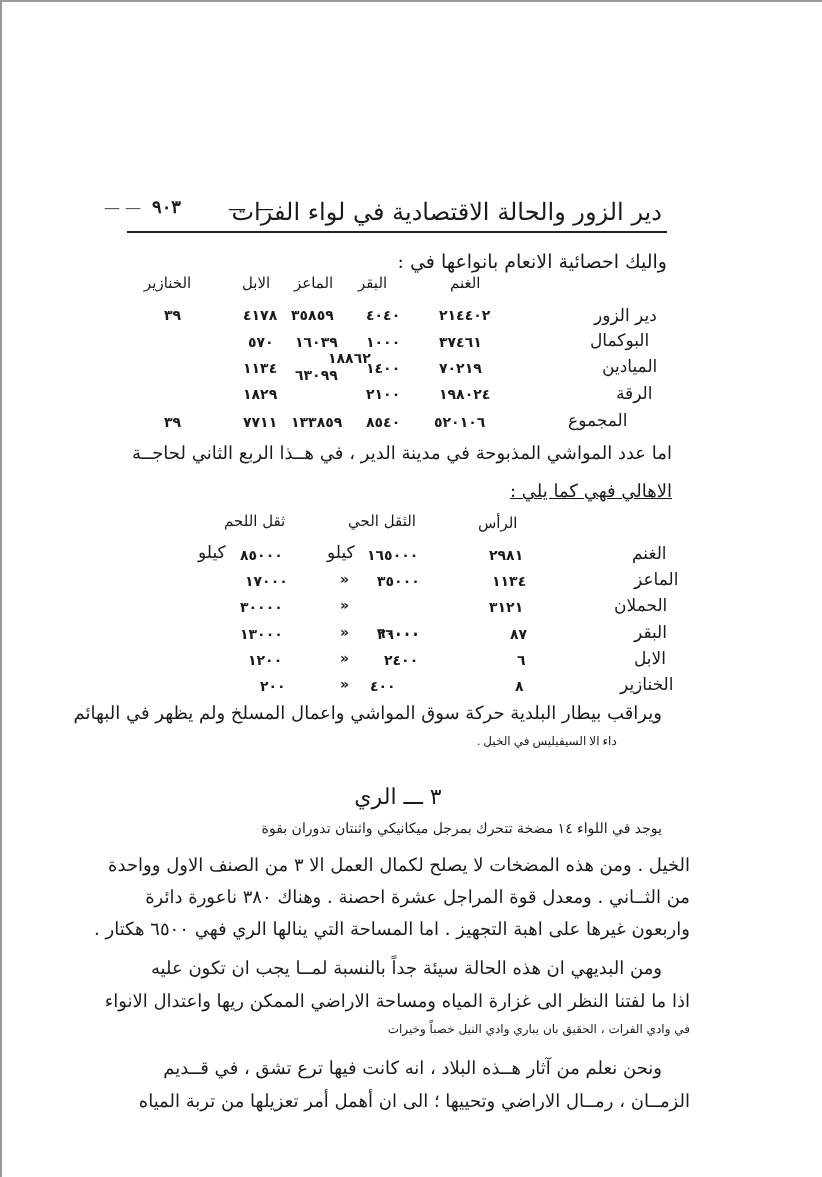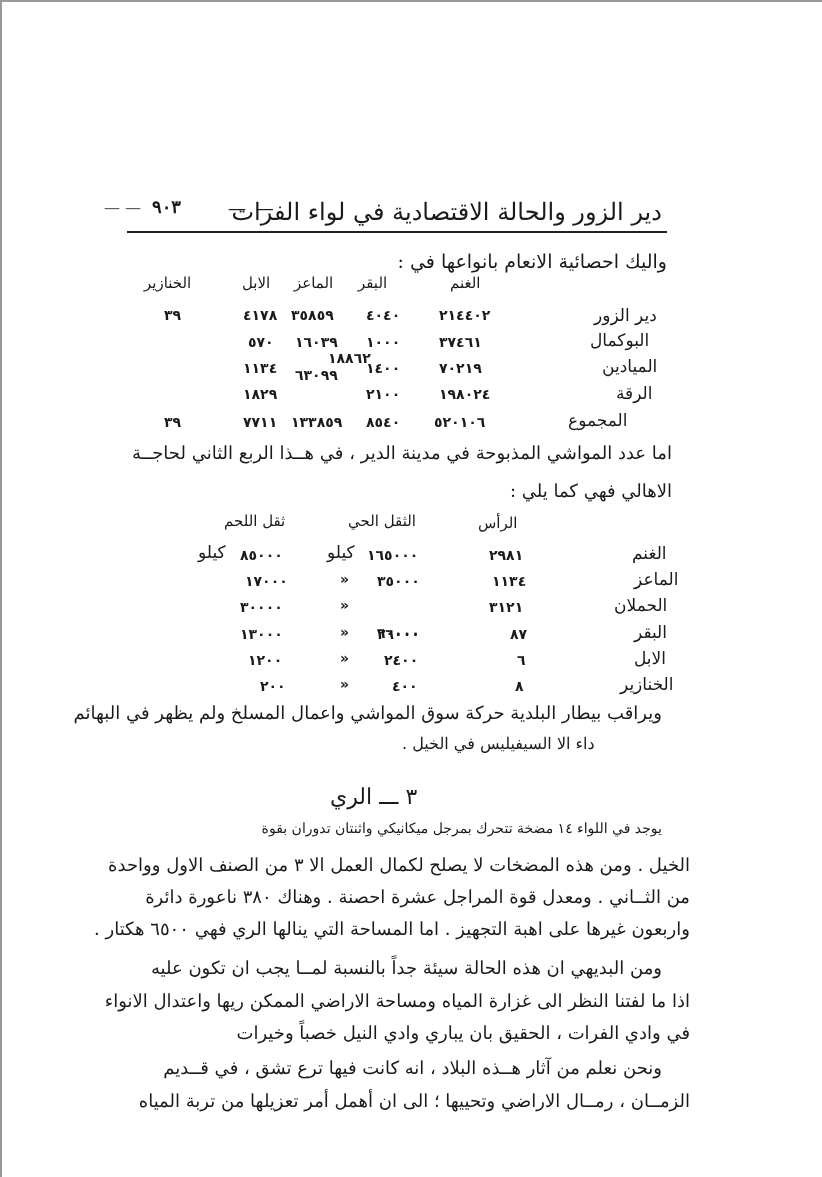--- a/index.html
+++ b/index.html
@@ -15,21 +15,21 @@
   .page-num { left: 150px; top: 194px; font-size: 18px; font-weight: bold; }
   .page-dash-left { left: 102px; top: 196px; font-size: 16px; color: #555; }
   .header-rule { left: 125px; top: 229px; width: 540px; height: 2px; background: #222; }
 
   .para { font-size: 18px; line-height: 32px; text-align: justify; text-align-last: right; }
   .num { font-family: "DejaVu Sans", "Liberation Sans", sans-serif; font-weight: bold; font-size: 14px; }
   .label { font-size: 17px; }
   .hdr { font-size: 15px; }
 
   .cell { position: absolute; white-space: nowrap; }
-  .section-title { left: 328px; top: 782px; width: 160px; text-align: left; font-size: 22px; }
+  .section-title { left: 316px; top: 782px; width: 160px; text-align: center; font-size: 22px; }
 </style>
 </head>
 <body>
 
 <div class="abs page-dash-left">— —</div>
 <div class="abs page-num rtl">٩٠٣</div>
 <div class="abs header-dashes">— —</div>
 <div class="abs header-title rtl">دير الزور والحالة الاقتصادية في لواء الفرات</div>
 <div class="abs header-rule"></div>
 
@@ -80,21 +80,21 @@
     <span class="cell label rtl" style="left:566px; top:408px;">المجموع</span>
     <span class="cell num" style="left:432px; top:412px;">٥٢٠١٠٦</span>
     <span class="cell num" style="left:364px; top:412px;">٨٥٤٠</span>
     <span class="cell num" style="left:289px; top:412px;">١٣٣٨٥٩</span>
     <span class="cell num" style="left:241px; top:412px;">٧٧١١</span>
     <span class="cell num" style="left:162px; top:412px;">٣٩</span>
   </div>
 </div>
 
 <div class="abs rtl" style="left:130px; top:440px; width:540px; font-size:18px; text-align:justify; text-align-last:justify; white-space:nowrap;">اما عدد المواشي المذبوحة في مدينة الدير ، في هــذا الربع الثاني لحاجــة</div>
-<div class="abs rtl" style="left:420px; top:478px; width:250px; font-size:18px; text-align:right;">الاهالي فهي كما يلي :</div>
+<div class="abs rtl" style="left:420px; top:478px; width:250px; font-size:18px; text-align:right;text-decoration:underline;">الاهالي فهي كما يلي :</div>
 
 <div>
   <span class="cell hdr" style="left:476px; top:512px;text-align:center;">الرأس</span>
   <span class="cell hdr" style="left:346px; top:510px;">الثقل الحي</span>
   <span class="cell hdr" style="left:222px; top:510px;">ثقل اللحم</span>
 
   <div>
     <span class="cell label rtl" style="left:630px; top:541px;">الغنم</span>
     <span class="cell num" style="left:487px; top:545px;">٢٩٨١</span>
     <span class="cell num" style="left:365px; top:545px;">١٦٥٠٠٠</span>
@@ -126,32 +126,32 @@
   <div>
     <span class="cell label rtl" style="left:632px; top:646px;">الابل</span>
     <span class="cell num" style="left:515px; top:650px;">٦</span>
     <span class="cell num" style="left:382px; top:650px;">٢٤٠٠</span>
     <span class="cell num" style="left:338px; top:648px;">»</span>
     <span class="cell num" style="left:246px; top:650px;">١٢٠٠</span>
   </div>
   <div>
     <span class="cell label rtl" style="left:618px; top:672px;">الخنازير</span>
     <span class="cell num" style="left:513px; top:676px;">٨</span>
-    <span class="cell num" style="left:390px; top:676px;">٤٠٠</span>
+    <span class="cell num" style="left:368px; top:676px;">٤٠٠</span>
     <span class="cell num" style="left:338px; top:674px;">»</span>
     <span class="cell num" style="left:258px; top:676px;">٢٠٠</span>
   </div>
 </div>
 
 <div class="abs rtl" style="left:130px; top:700px; width:530px; font-size:18px; text-align:right; white-space:nowrap;">ويراقب بيطار البلدية حركة سوق المواشي واعمال المسلخ ولم يظهر في البهائم</div>
-<div class="abs rtl" style="left:400px; top:732px; width:290px; font-size:16px; text-align:left;">داء الا السيفيليس في الخيل .</div>
+<div class="abs rtl" style="left:400px; top:732px; width:290px; font-size:12px; text-align:center;font-family:Liberation Serif, serif;">داء الا السيفيليس في الخيل .</div>
 
 <div class="abs section-title rtl">٣ ـــ الري</div>
 
 <div class="abs rtl" style="left:128px; top:818px; width:532px; font-size:14px; text-align:right; white-space:nowrap;">يوجد في اللواء ١٤ مضخة تتحرك بمرجل ميكانيكي واثنتان تدوران بقوة</div>
 <div class="abs rtl" style="left:128px; top:852px; width:560px; font-size:18px; text-align:right; white-space:nowrap;">الخيل . ومن هذه المضخات لا يصلح لكمال العمل الا ٣ من الصنف الاول وواحدة</div>
 <div class="abs rtl" style="left:128px; top:884px; width:560px; font-size:18px; text-align:right; white-space:nowrap;">من الثــاني . ومعدل قوة المراجل عشرة احصنة . وهناك ٣٨٠ ناعورة دائرة</div>
 <div class="abs rtl" style="left:128px; top:916px; width:560px; font-size:18px; text-align:right; white-space:nowrap;">واربعون غيرها على اهبة التجهيز . اما المساحة التي ينالها الري فهي ٦٥٠٠ هكتار .</div>
 <div class="abs rtl" style="left:128px; top:955px; width:532px; font-size:18px; text-align:right; white-space:nowrap;">ومن البديهي ان هذه الحالة سيئة جداً بالنسبة لمــا يجب ان تكون عليه</div>
 <div class="abs rtl" style="left:128px; top:988px; width:560px; font-size:18px; text-align:right; white-space:nowrap;">اذا ما لفتنا النظر الى غزارة المياه ومساحة الاراضي الممكن ريها واعتدال الانواء</div>
-<div class="abs rtl" style="left:330px; top:1020px; width:358px; font-size:18px; text-align:right; white-space:nowrap;">في وادي الفرات ، الحقيق بان يباري وادي النيل خصباً وخيرات</div>
+<div class="abs rtl" style="left:330px; top:1020px; width:358px; font-size:12px; text-align:right; white-space:nowrap;">في وادي الفرات ، الحقيق بان يباري وادي النيل خصباً وخيرات</div>
 <div class="abs rtl" style="left:128px; top:1055px; width:532px; font-size:18px; text-align:right; white-space:nowrap;">ونحن نعلم من آثار هــذه البلاد ، انه كانت فيها ترع تشق ، في قــديم</div>
 <div class="abs rtl" style="left:128px; top:1088px; width:560px; font-size:18px; text-align:right; white-space:nowrap;">الزمــان ، رمــال الاراضي وتحييها ؛ الى ان أهمل أمر تعزيلها من تربة المياه</div>
 
 </body></html>

